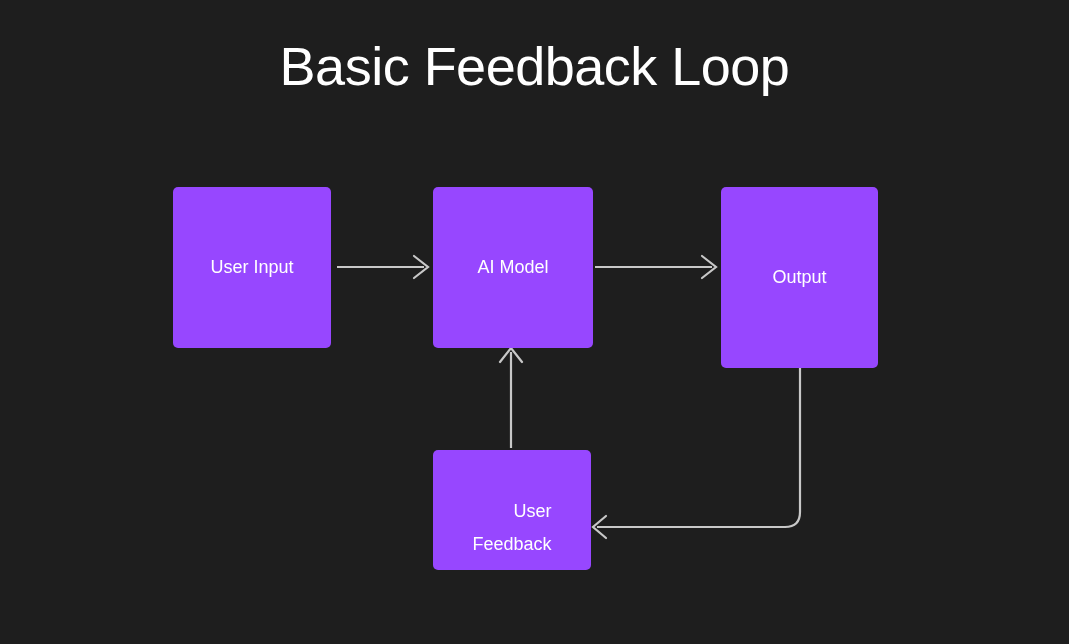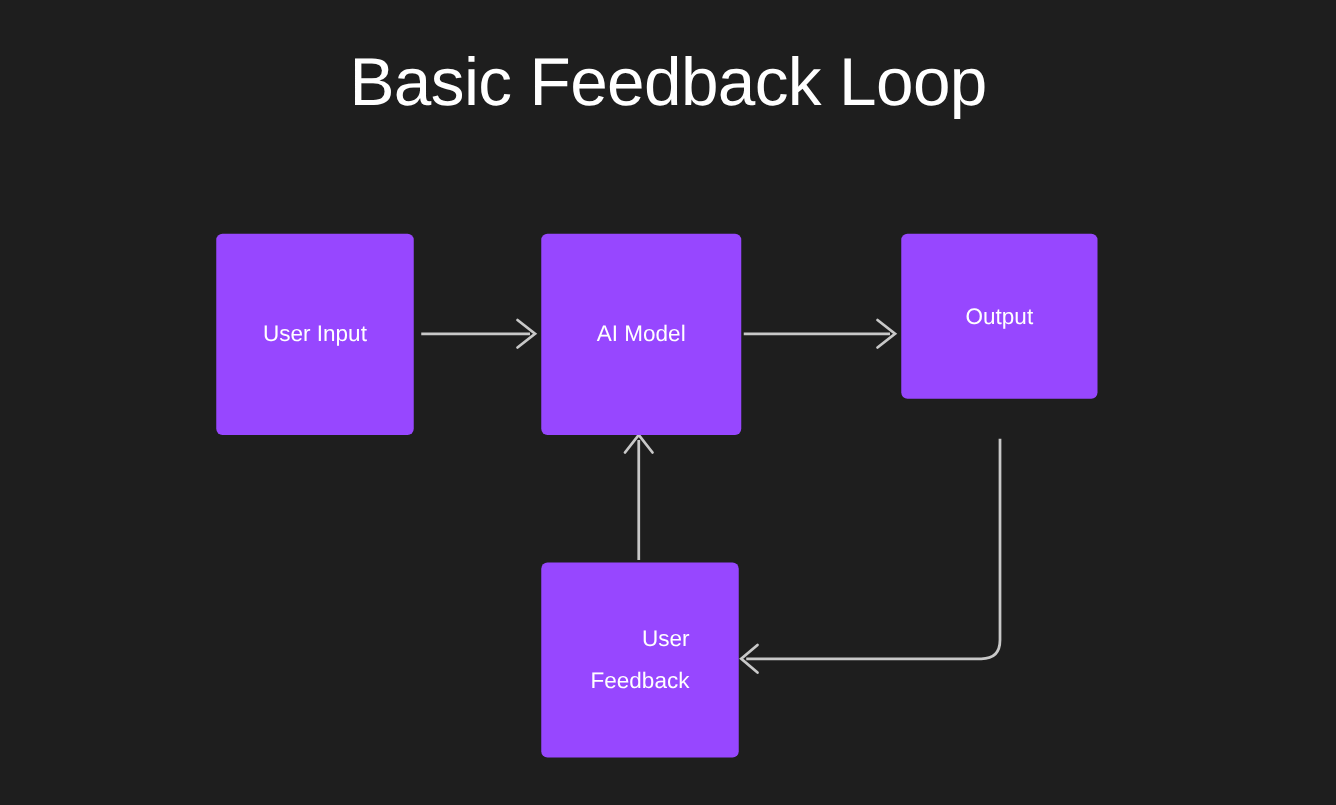--- a/index.html
+++ b/index.html
@@ -44,23 +44,23 @@
   .node-label {
     color: #ffffff;
     font-size: 18px;
     font-weight: 400;
     line-height: 33px;
     text-align: right;
     white-space: pre-line;
   }
   #node-user-input  { left: 173px; top: 187px; width: 158px; height: 161px; }
   #node-ai-model    { left: 433px; top: 187px; width: 160px; height: 161px; }
-  #node-output      { left: 721px; top: 187px; width: 157px; height: 132px; }
+  #node-output      { left: 721px; top: 187px; width: 157px; height: 181px; }
   #node-user-feedback {
-    left: 433px; top: 450px; width: 158px; height: 156px;
+    left: 433px; top: 450px; width: 158px; height: 120px;
     align-items: flex-start;
     padding-top: 45px;
   }
   #edges {
     position: absolute;
     left: 0;
     top: 0;
     width: 1069px;
     height: 644px;
     pointer-events: none;

